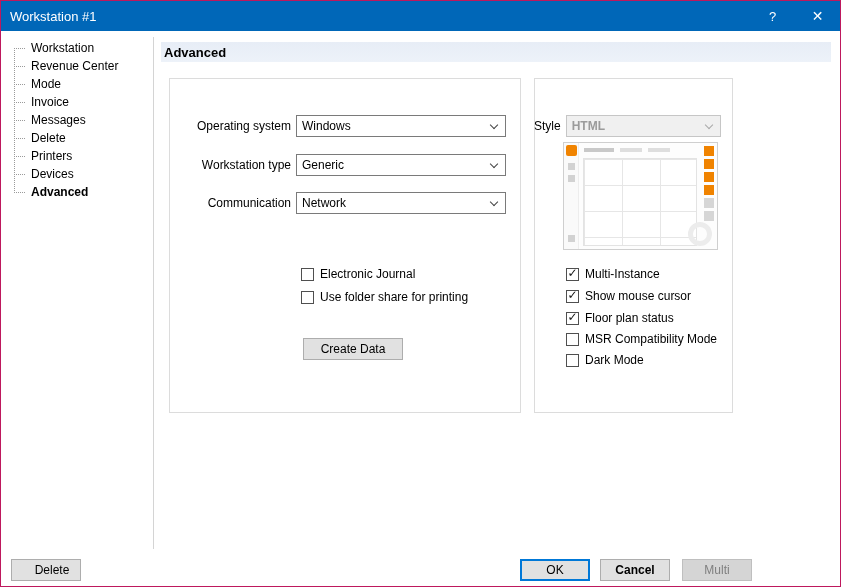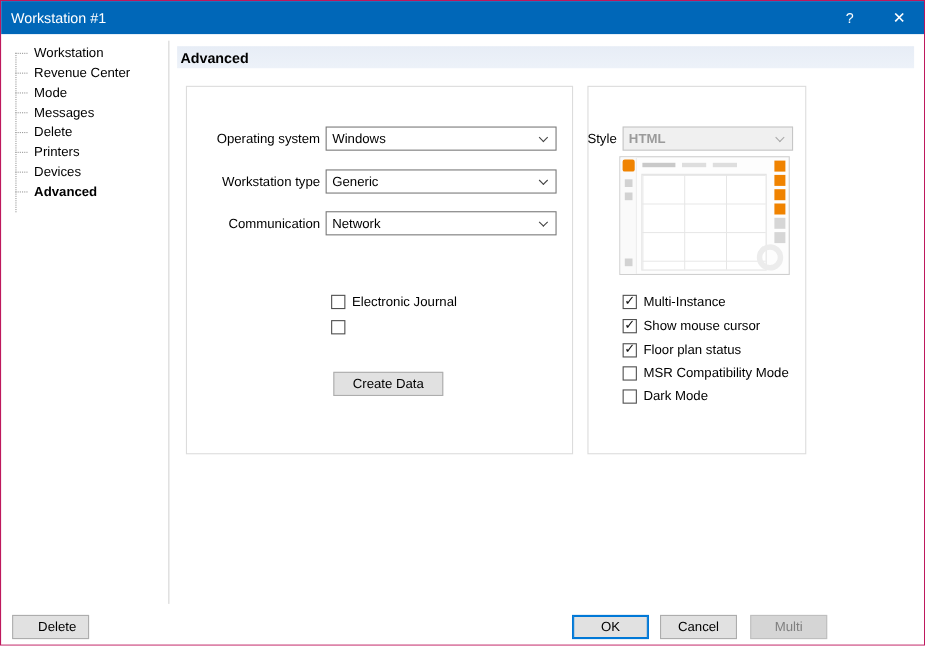--- a/index.html
+++ b/index.html
@@ -71,40 +71,41 @@
                      linear-gradient(to bottom,#e6e6e6 1px,transparent 1px);
     background-size:38px 26px; }
   .pv-right { position:absolute; right:1px; top:3px; width:13px; }
   .pv-sq { width:10px; height:10px; margin:0 0 3px 1px; }
   .pv-sq.gray { background:#d6d6d6 !important; }
   .pv-circle { position:absolute; right:5px; bottom:3px; width:24px; height:24px; border-radius:50%;
     border:5px solid #ececec; background:transparent; }
   
   #btn-delete { left:10px;  top:558px; width:70px;padding-left:18px; }
   #btn-ok     { left:519px; top:558px; width:70px; }
-  #btn-cancel { left:599px; top:558px; width:70px; }
+  #btn-cancel { left:599px; top:558px; width:70px;font-weight:bold; }
   #btn-apply  { left:681px; top:558px; width:70px; }
 </style>
 </head>
 <body>
 
 <div id="dialog">
 
   <div class="titlebar">
     <span class="title">Workstation #1</span>
     <span class="tb-btn help">?</span>
     <span class="tb-btn close">✕</span>
   </div>
 
   <div class="separator-v"></div>
   <div class="tree">
     <div class="tree-vline"></div>
     <div class="tree-item">Workstation</div>
     <div class="tree-item">Revenue Center</div>
     <div class="tree-item">Mode</div>
+    <div class="tree-item">Invoice</div>
     <div class="tree-item">Messages</div>
     <div class="tree-item">Delete</div>
     <div class="tree-item">Printers</div>
     <div class="tree-item">Devices</div>
     <div class="tree-item selected">Advanced</div>
   </div>
 
   <div class="heading-band">
     <span class="heading">Advanced</span>
   </div>
@@ -137,20 +138,21 @@
   <div class="checkbox" style="left:300px; top:265px;">
     <span class="box">
         <span class="check">✓</span>
       </span>
     <span class="cb-label">Electronic Journal</span>
   </div>
   <div class="checkbox" style="left:300px; top:288px;">
     <span class="box">
         <span class="check">✓</span>
       </span>
+    <span class="cb-label">Use folder share for printing</span>
   </div>
 
   <button class="btn" style="left:302px; top:337px; width:100px;">Create Data</button>
 
   <div class="form-row" style="left:533px; top:114px;">
     <span class="flabel rp-label">Style</span>
     <div class="combo w155 disabled">
       <span class="combo-value">HTML</span>
       <span class="combo-arrow"></span>
     </div>

